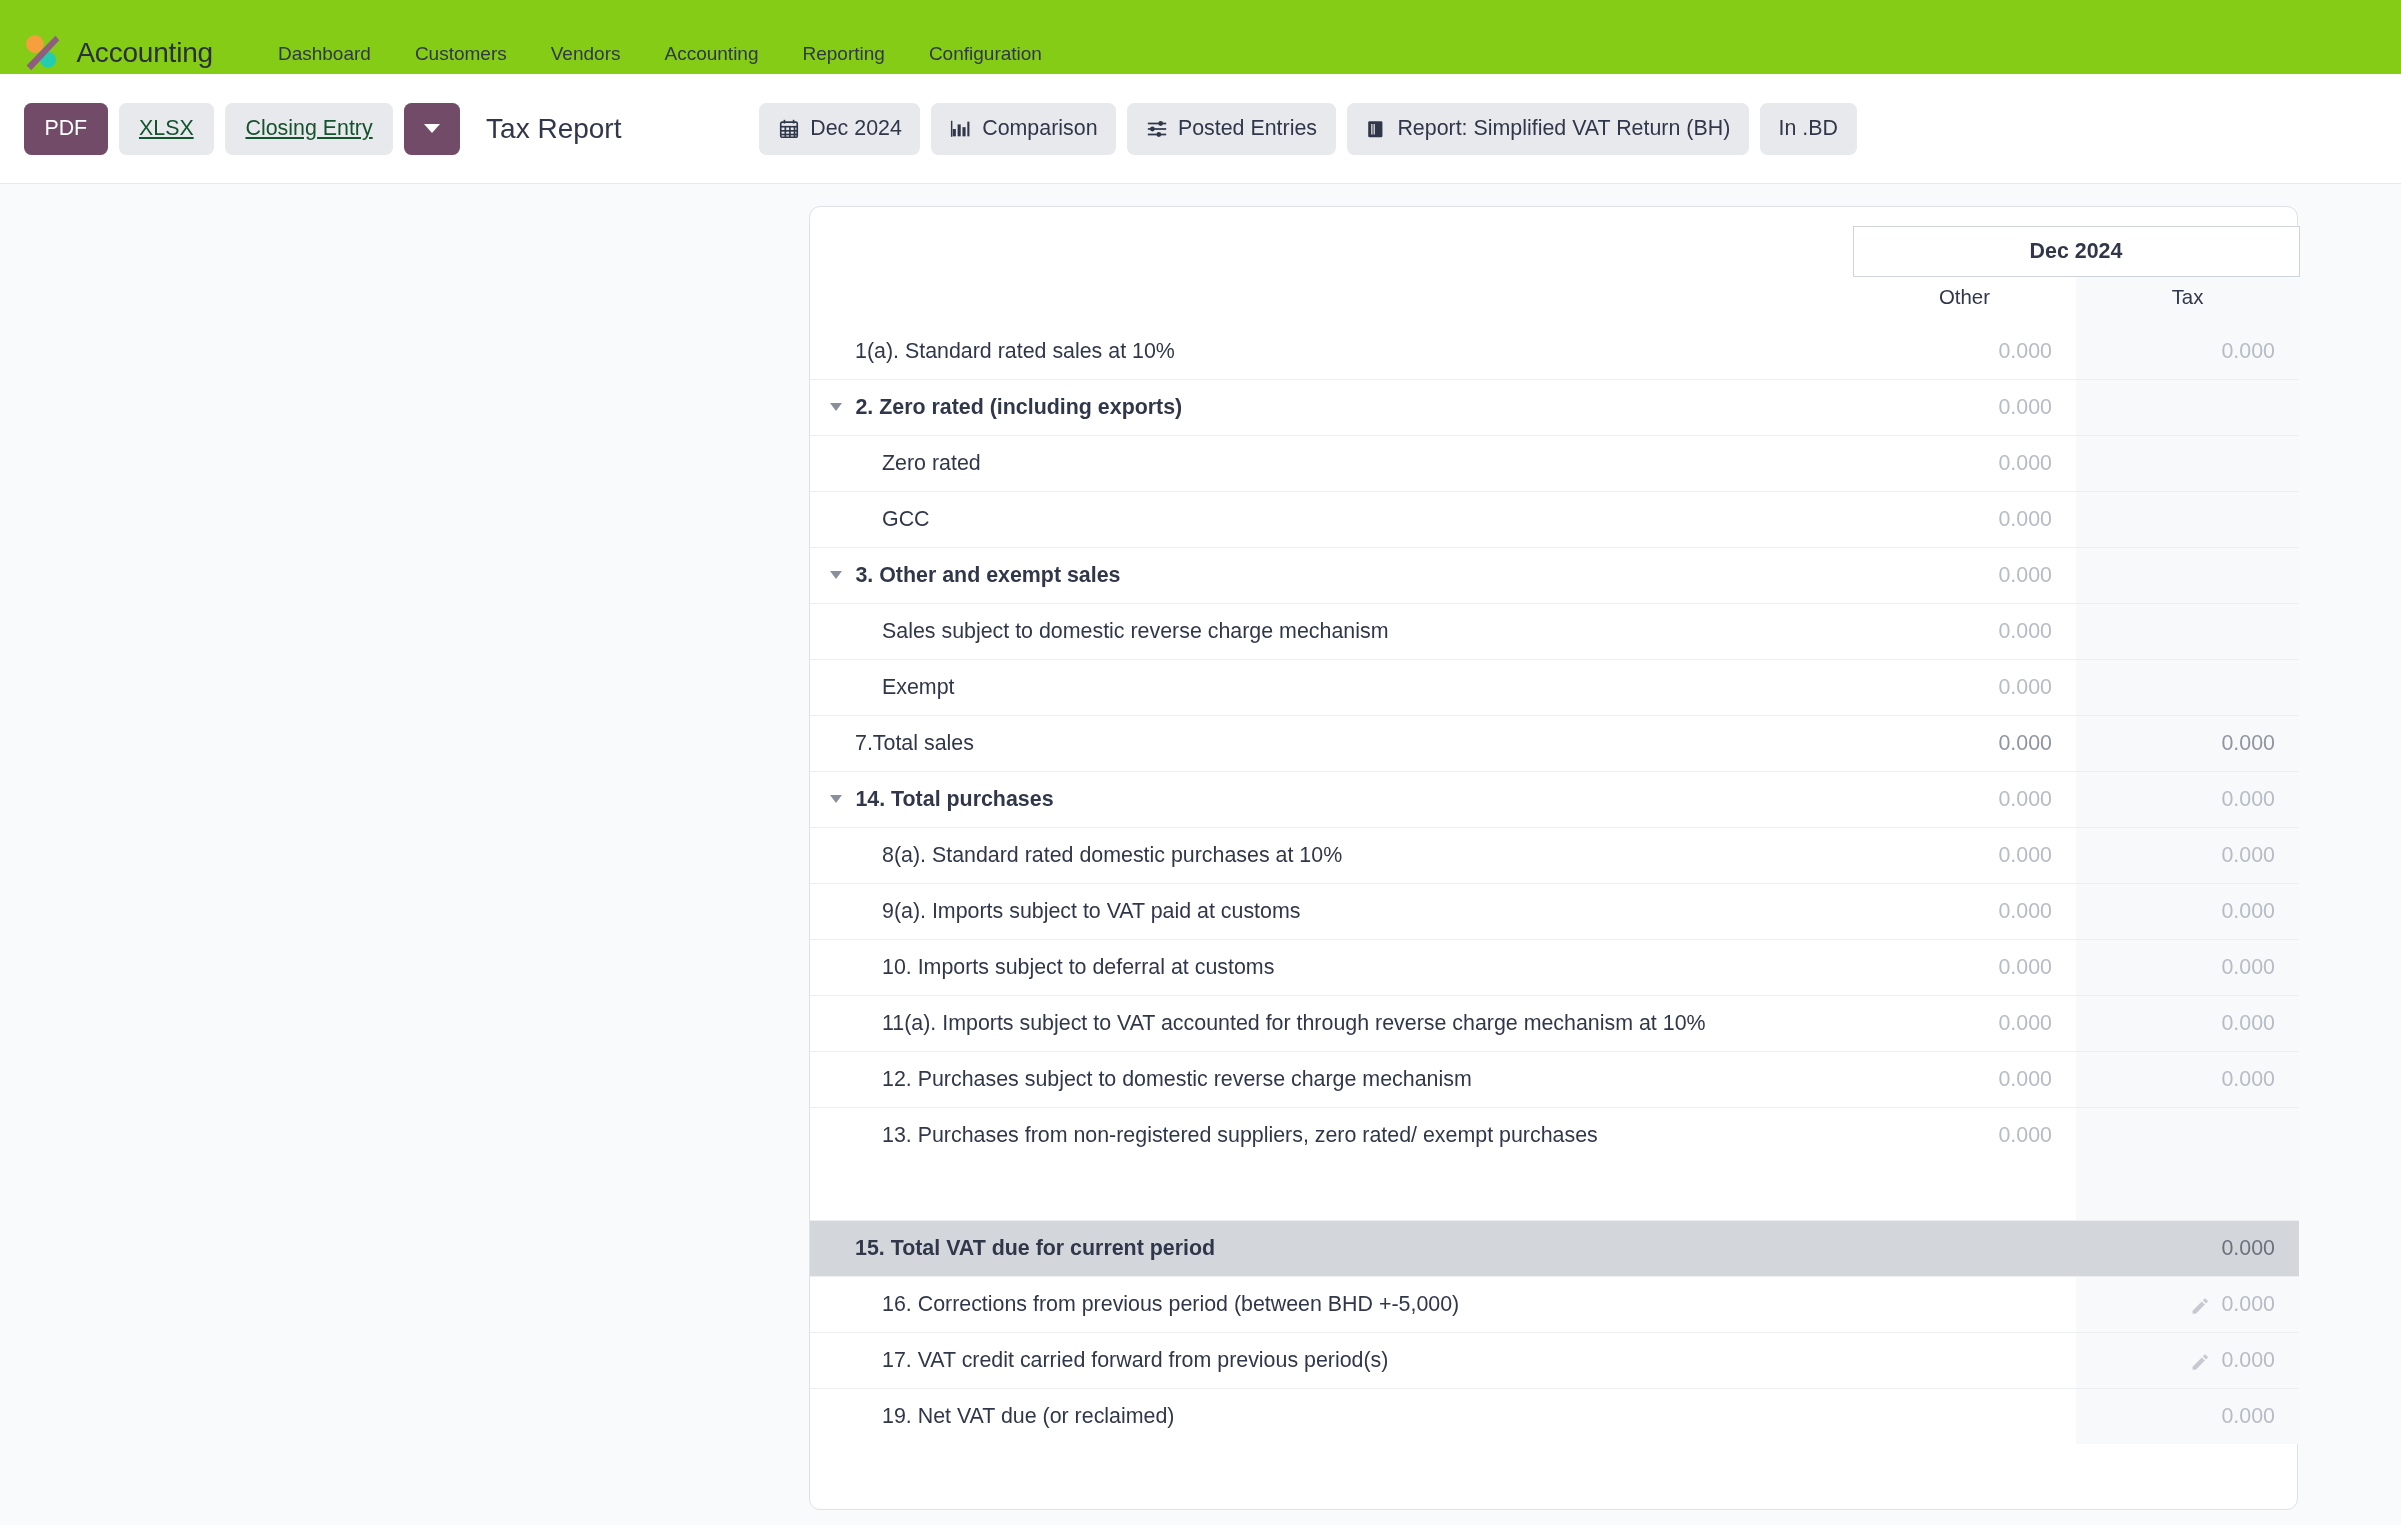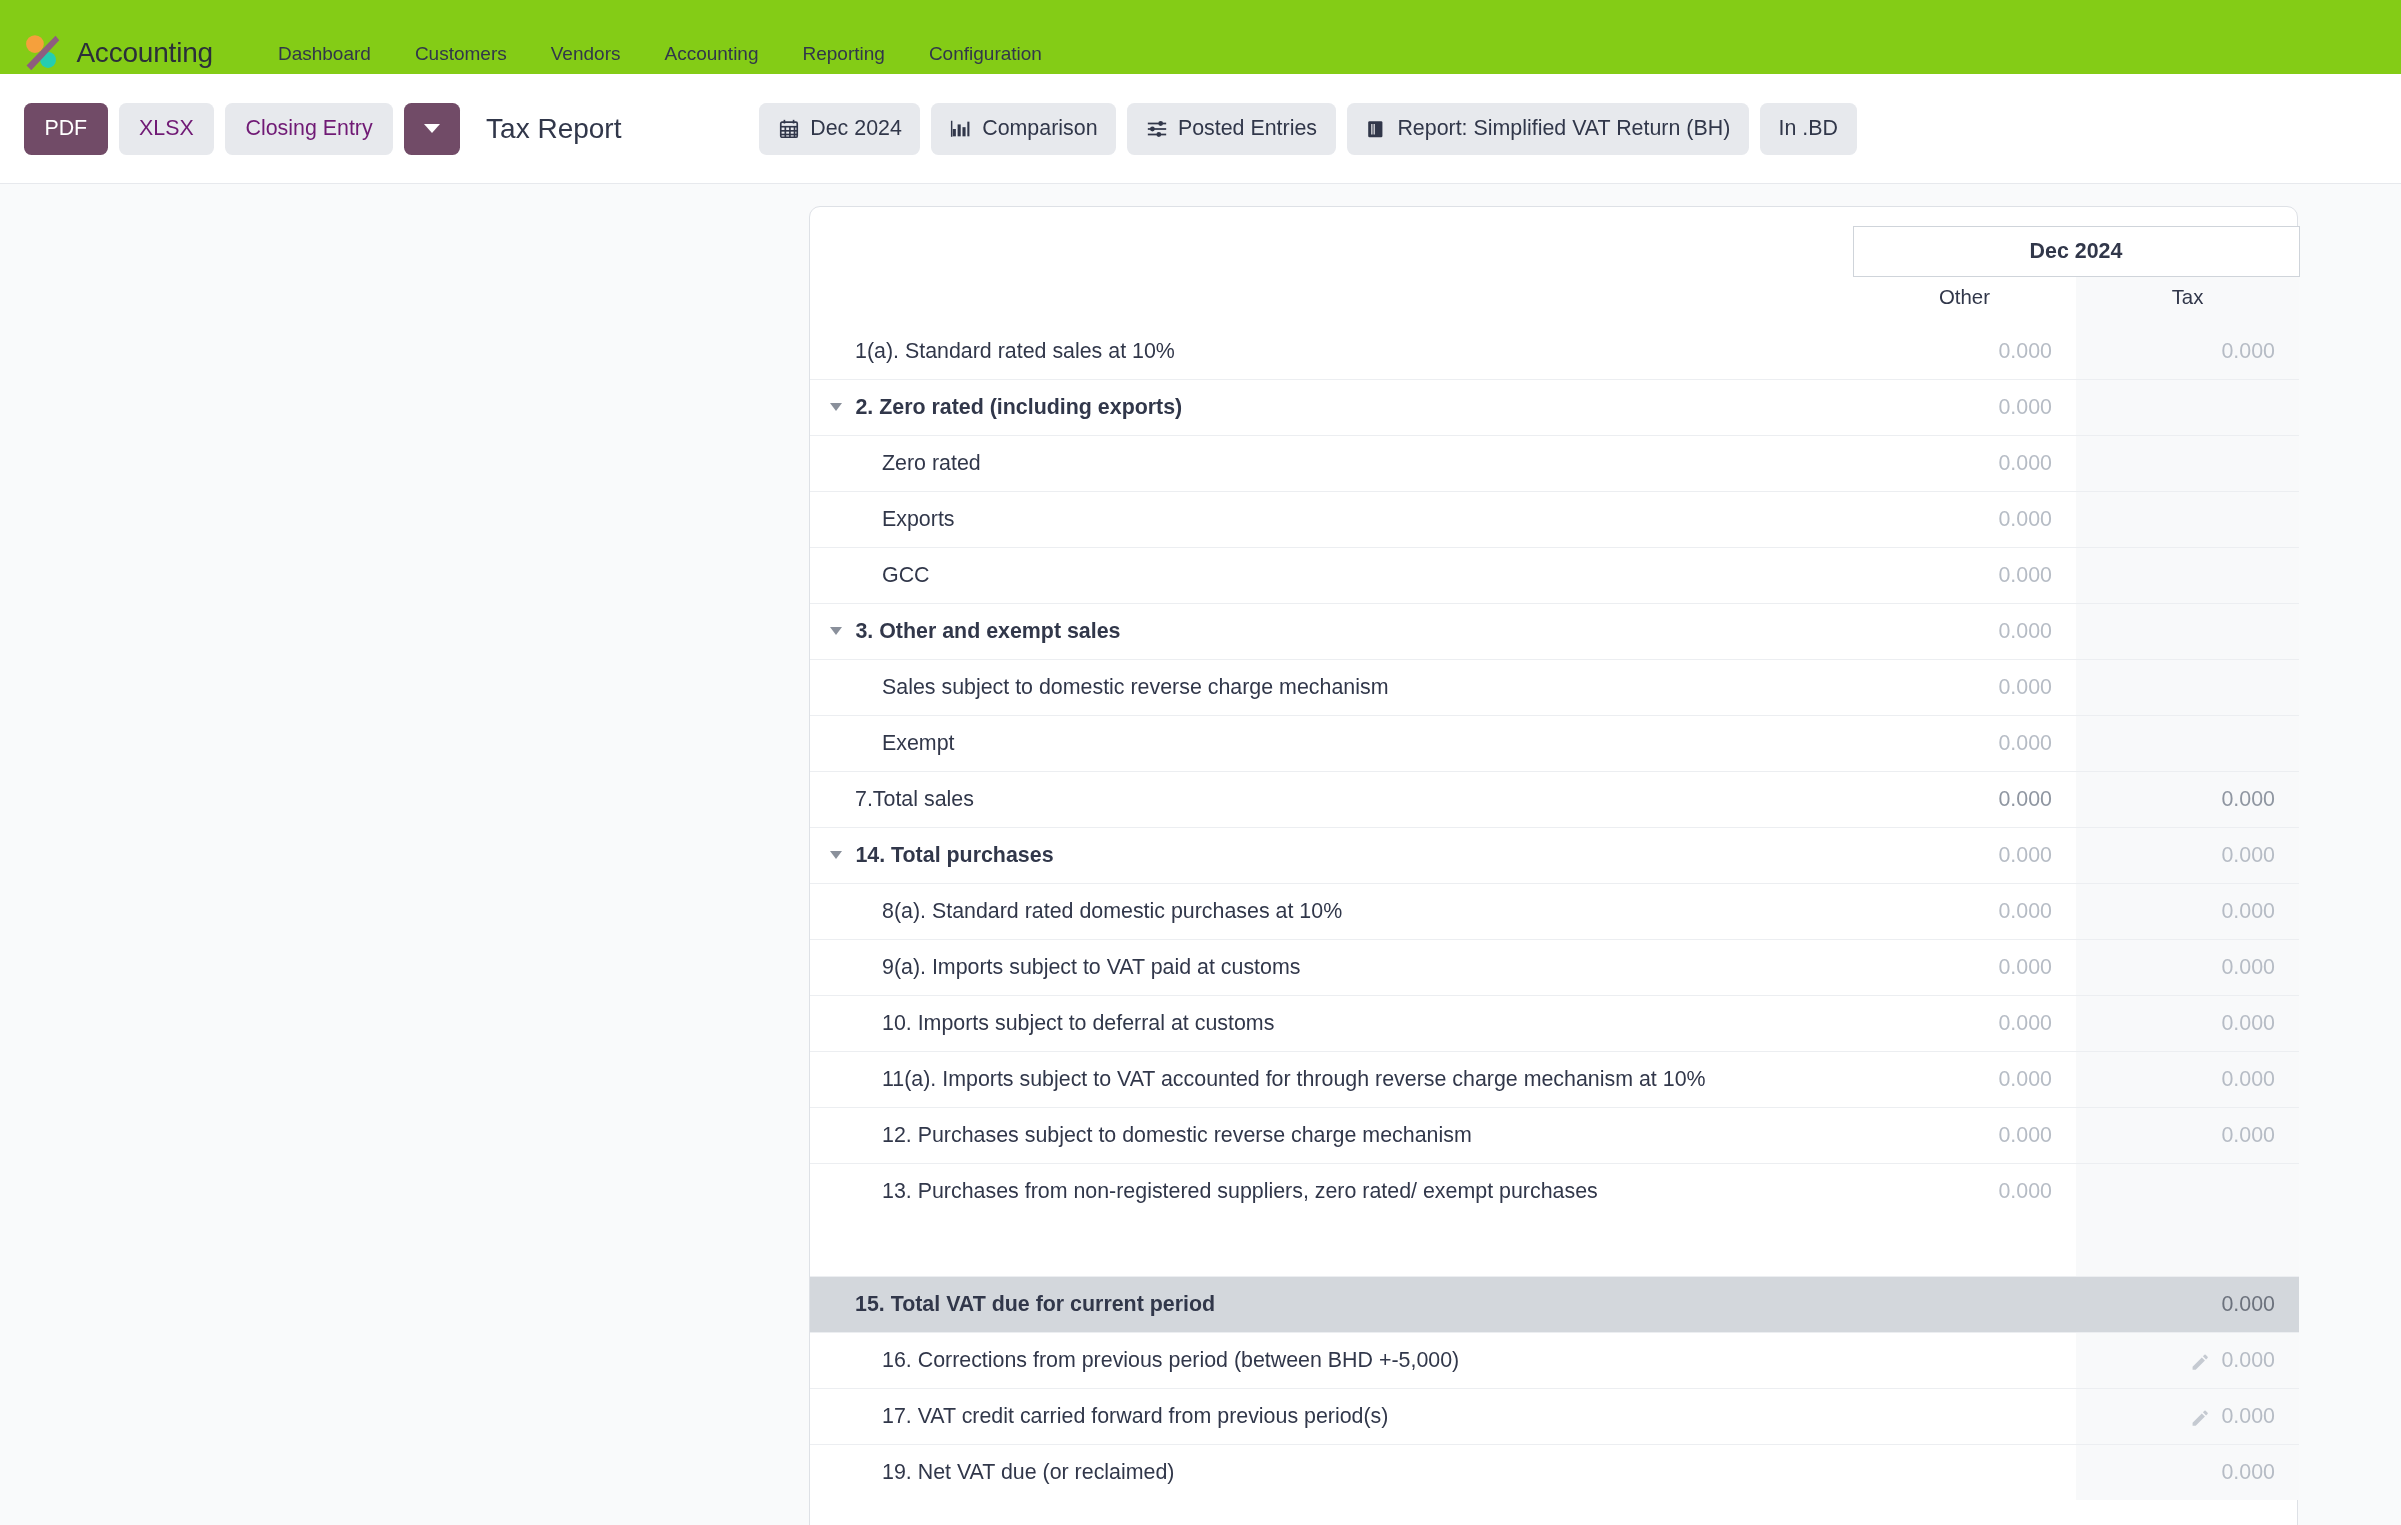--- a/index.html
+++ b/index.html
@@ -68,21 +68,21 @@
     font-size: 21.4px;
     font-family: "Liberation Sans", sans-serif;
     padding: 0 20.4px;
     cursor: pointer;
     display: inline-flex;
     align-items: center;
     justify-content: center;
     white-space: nowrap;
   }
   .btn-primary { background: #714b67; color: #ffffff; }
-  .btn-secondary { background: #e7e9ed; color: #701a75; }
+  .btn-secondary { background: #e7e9ed; color: #14532d; text-decoration: underline; }
   .btn-caret {
     background: #714b67;
     color: #ffffff;
     width: 56px;
     padding: 0;
   }
   .caret-down {
     width: 0; height: 0;
     border-left: 8.4px solid transparent;
     border-right: 8.4px solid transparent;
@@ -363,29 +363,20 @@
               <div class="name-wrap indent-2">
                 <span>Zero rated</span>
               </div>
             </td>
             <td class="num">0.000</td>
             <td class="num tax-col"><span></span></td>
           </tr>
           <tr class="r">
             <td class="cell">
               <div class="name-wrap indent-2">
-                <span>Exports</span>
-              </div>
-            </td>
-            <td class="num">0.000</td>
-            <td class="num tax-col"><span></span></td>
-          </tr>
-          <tr class="r">
-            <td class="cell">
-              <div class="name-wrap indent-2">
                 <span>GCC</span>
               </div>
             </td>
             <td class="num">0.000</td>
             <td class="num tax-col"><span></span></td>
           </tr>
           <tr class="r">
             <td class="cell">
               <div class="name-wrap indent-0">
                 <span class="tri"></span>

